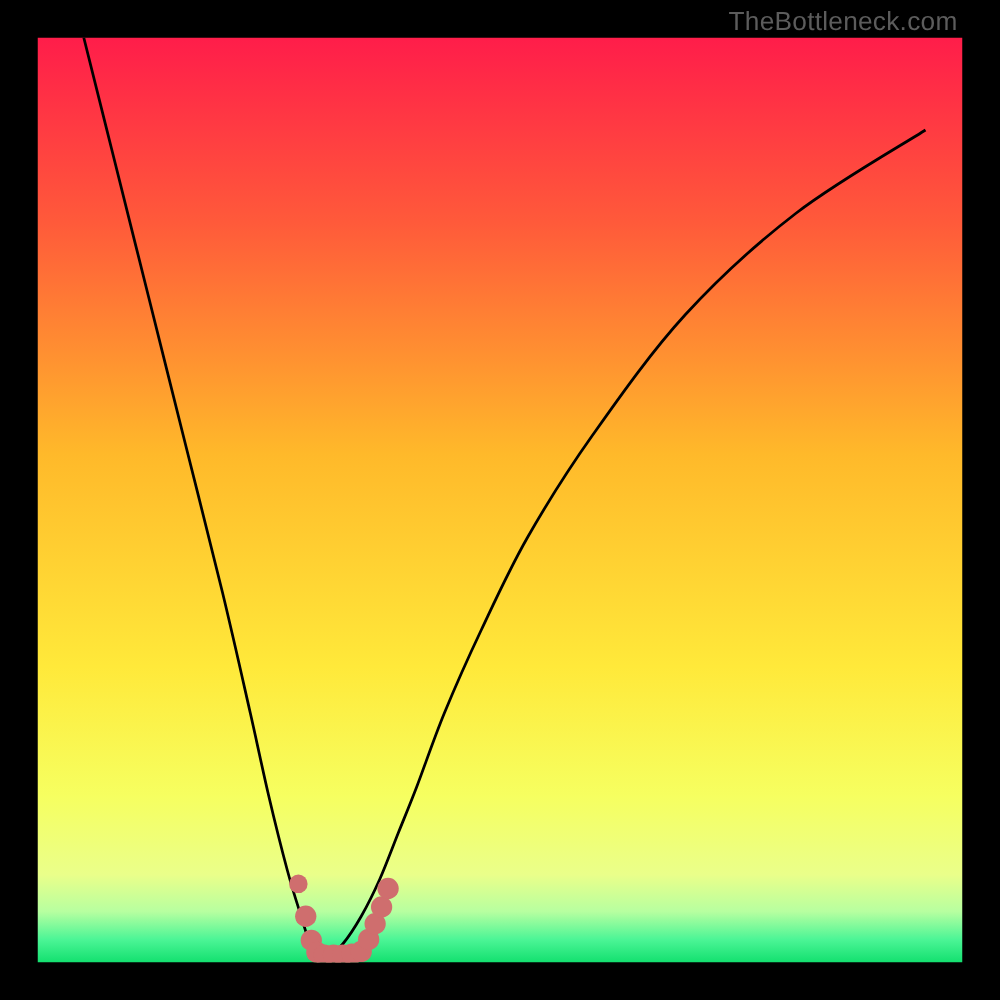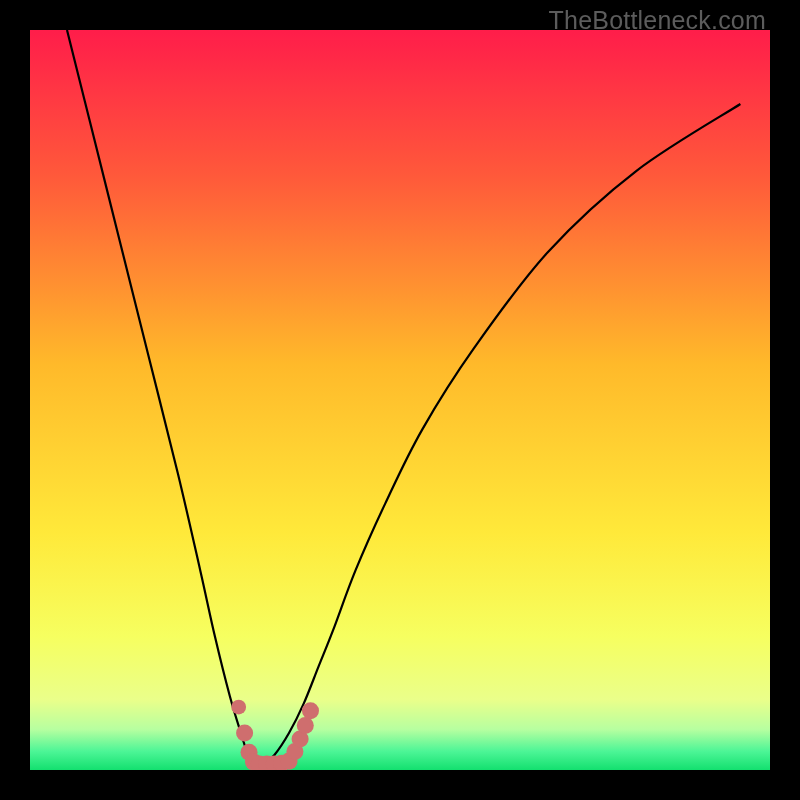--- a/index.html
+++ b/index.html
@@ -24,21 +24,21 @@
     left: 0;
     top: 0;
     width: 740px;
     height: 740px;
   }
   .watermark {
     position: absolute;
     top: 6px;
     right: 34px;
     color: #5c5c5c;
-    font-size: 25px;
+    font-size: 21px;
     font-weight: 500;
     letter-spacing: 0.2px;
     user-select: none;
   }
   svg { display: block; }
 </style>
 </head>
 <body>
 
 <div class="watermark">TheBottleneck.com</div>

